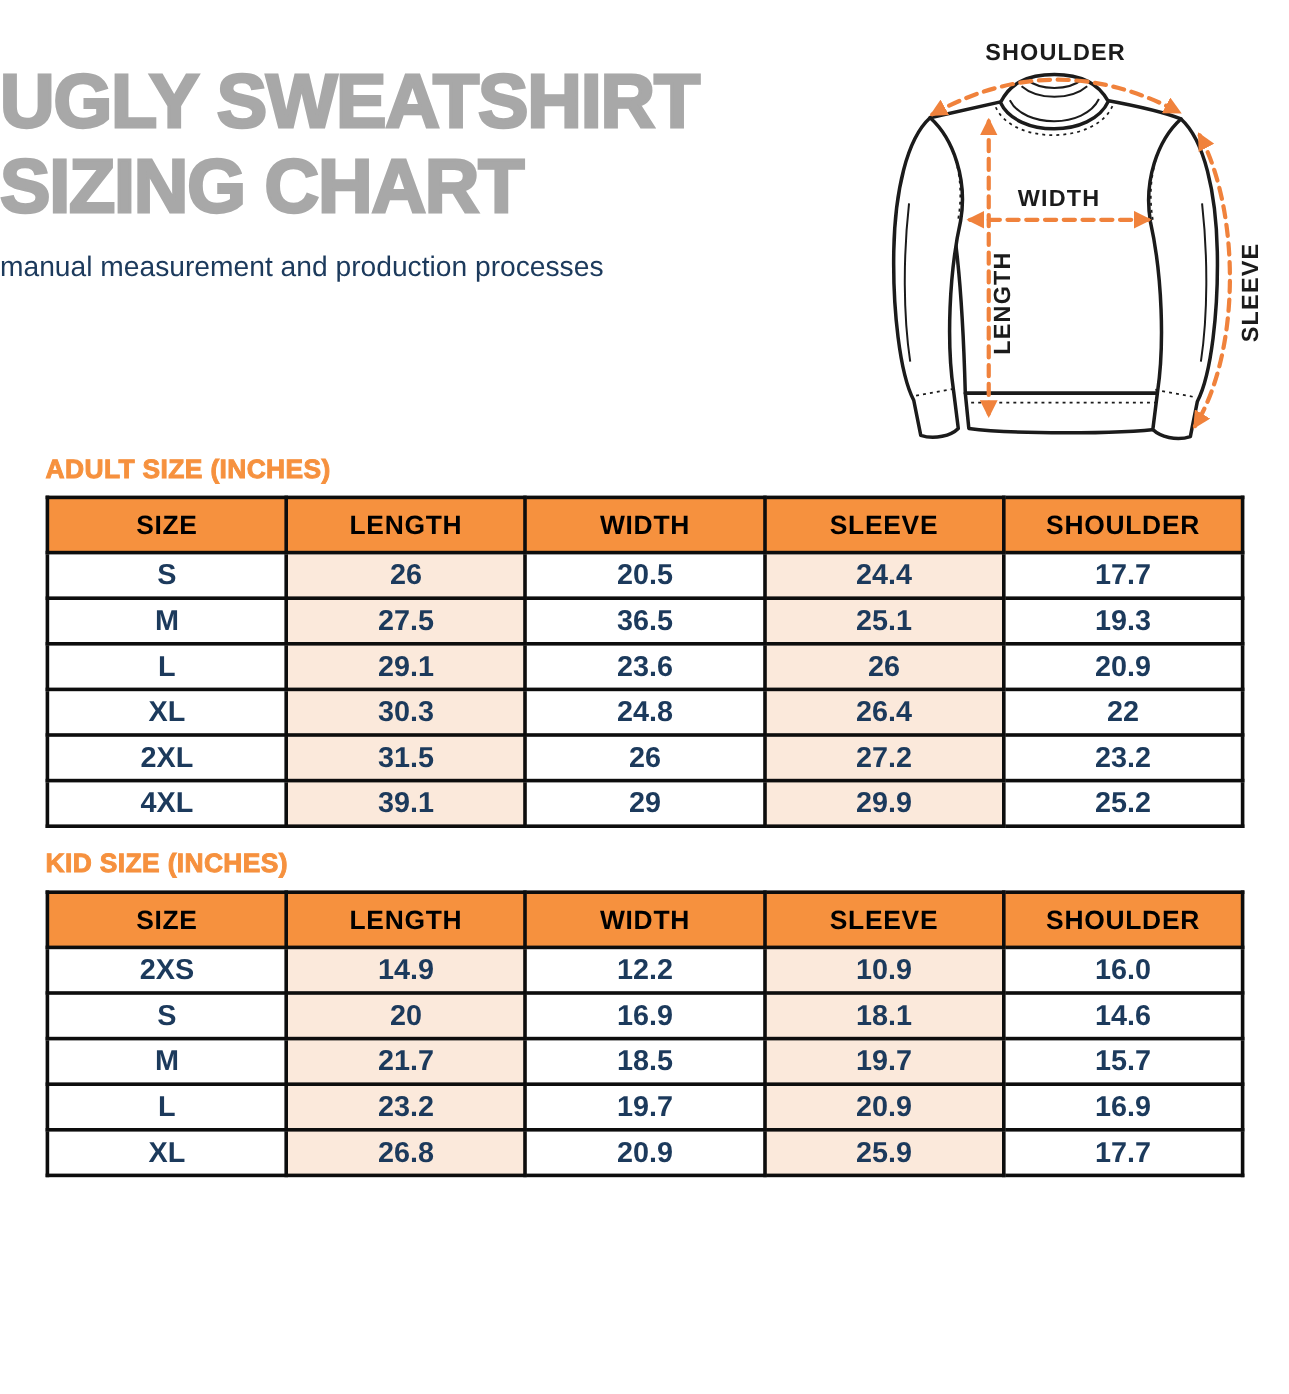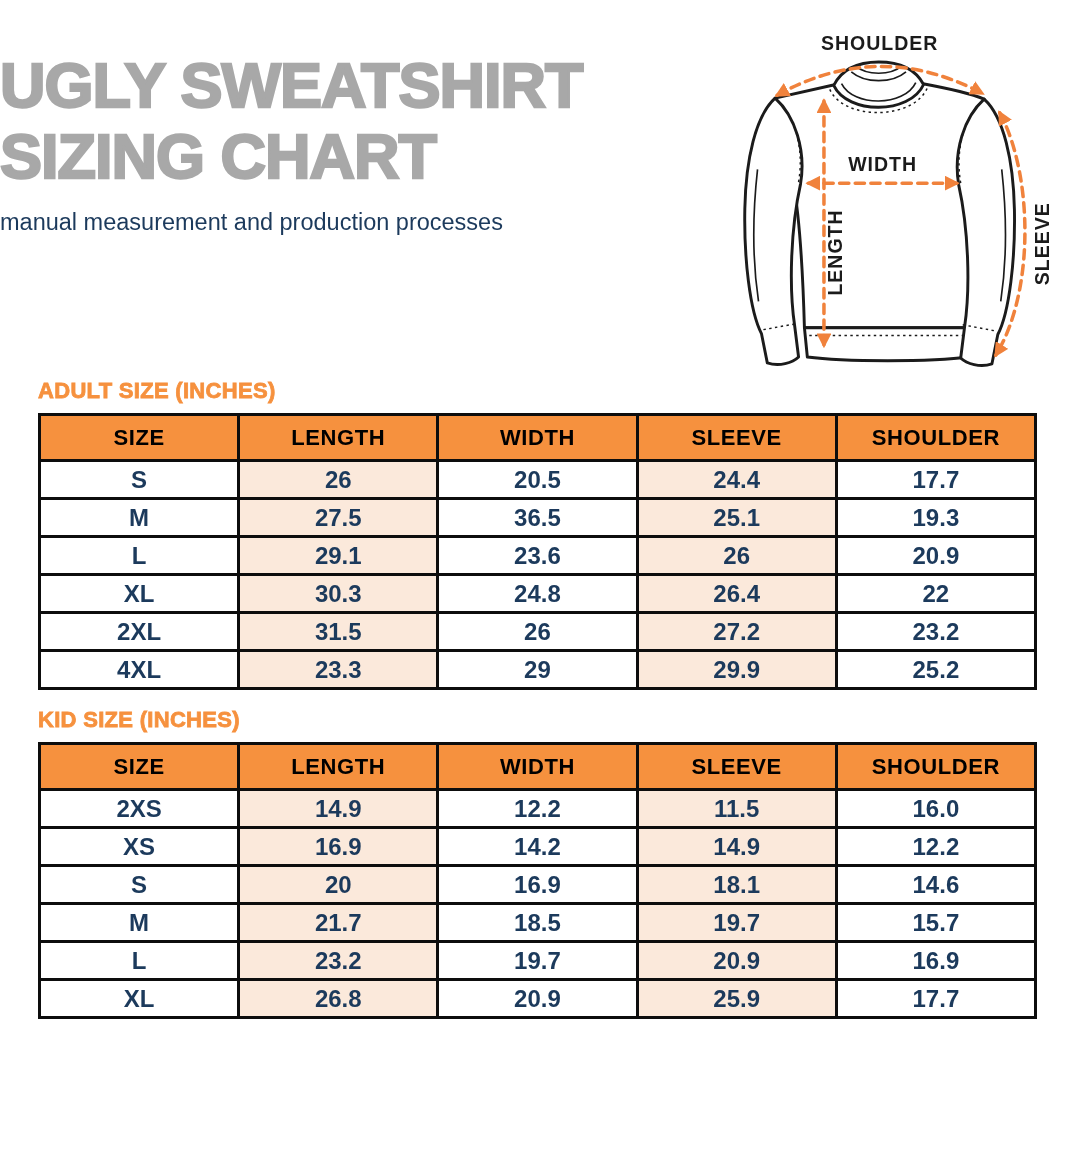--- a/index.html
+++ b/index.html
@@ -178,21 +178,21 @@
           </tr>
           <tr>
             <td>2XL</td>
             <td>31.5</td>
             <td>26</td>
             <td>27.2</td>
             <td>23.2</td>
           </tr>
           <tr>
             <td>4XL</td>
-            <td>23.3</td>
+            <td>39.1</td>
             <td>29</td>
             <td>29.9</td>
             <td>25.2</td>
           </tr>
         </tbody>
     </table>
   </div>
 
   <div class="section">
     <h2 class="section-heading kid-heading">KID SIZE (INCHES)</h2>
@@ -204,29 +204,22 @@
             <th>WIDTH</th>
             <th>SLEEVE</th>
             <th>SHOULDER</th>
           </tr>
         </thead>
       <tbody>
           <tr>
             <td>2XS</td>
             <td>14.9</td>
             <td>12.2</td>
-            <td>11.5</td>
+            <td>10.9</td>
             <td>16.0</td>
-          </tr>
-          <tr>
-            <td>XS</td>
-            <td>16.9</td>
-            <td>14.2</td>
-            <td>14.9</td>
-            <td>12.2</td>
           </tr>
           <tr>
             <td>S</td>
             <td>20</td>
             <td>16.9</td>
             <td>18.1</td>
             <td>14.6</td>
           </tr>
           <tr>
             <td>M</td>

